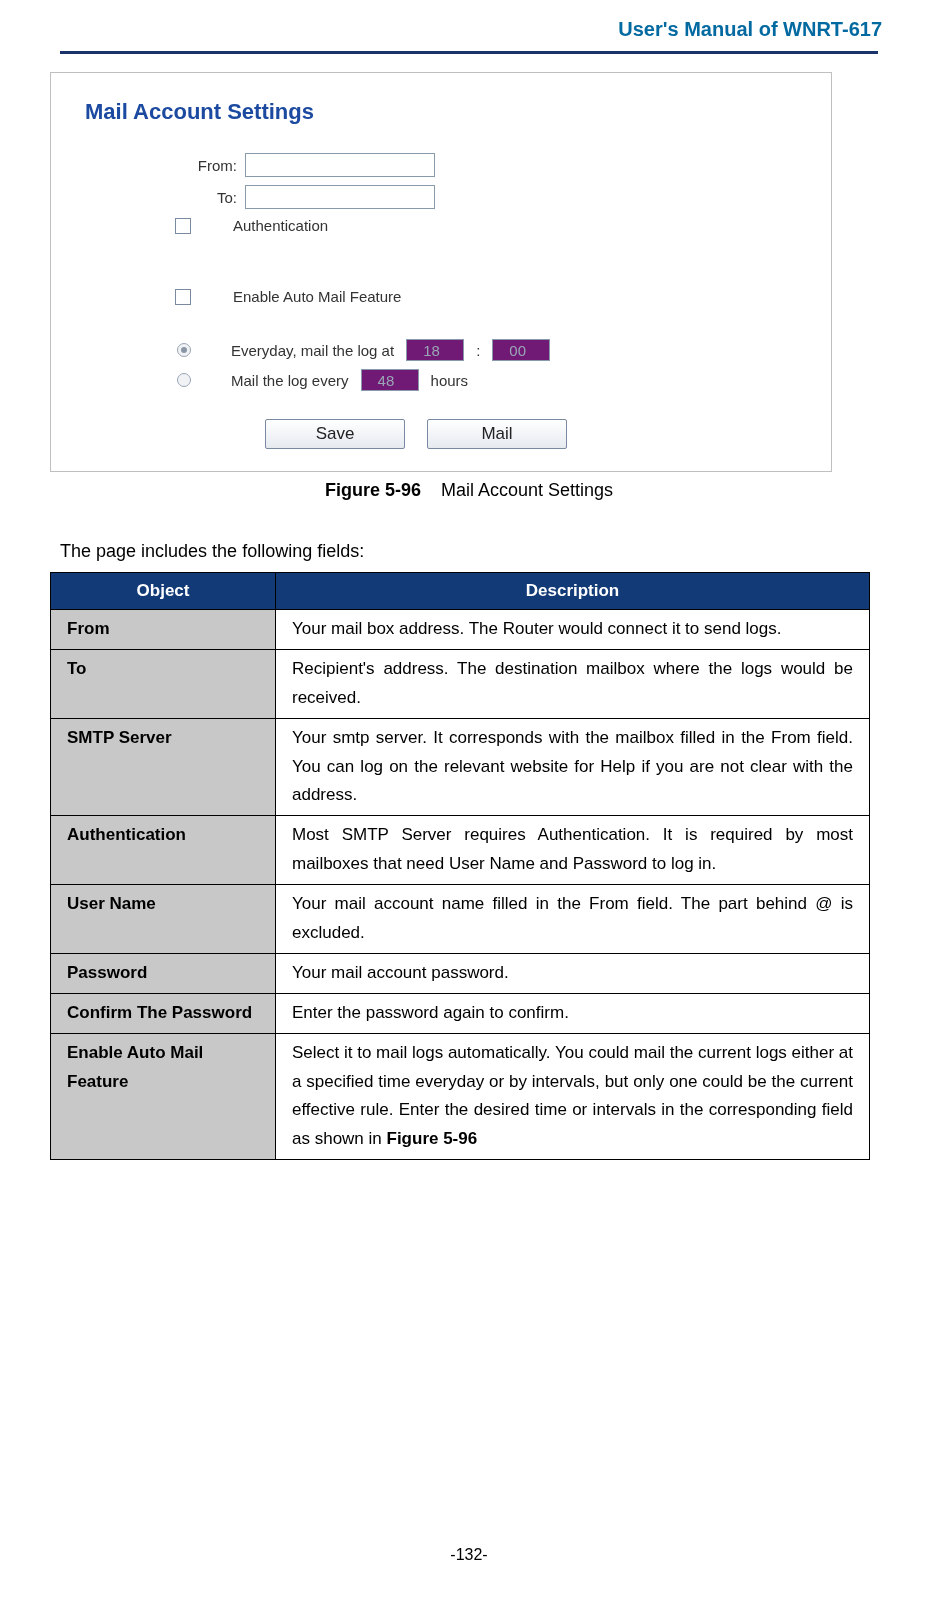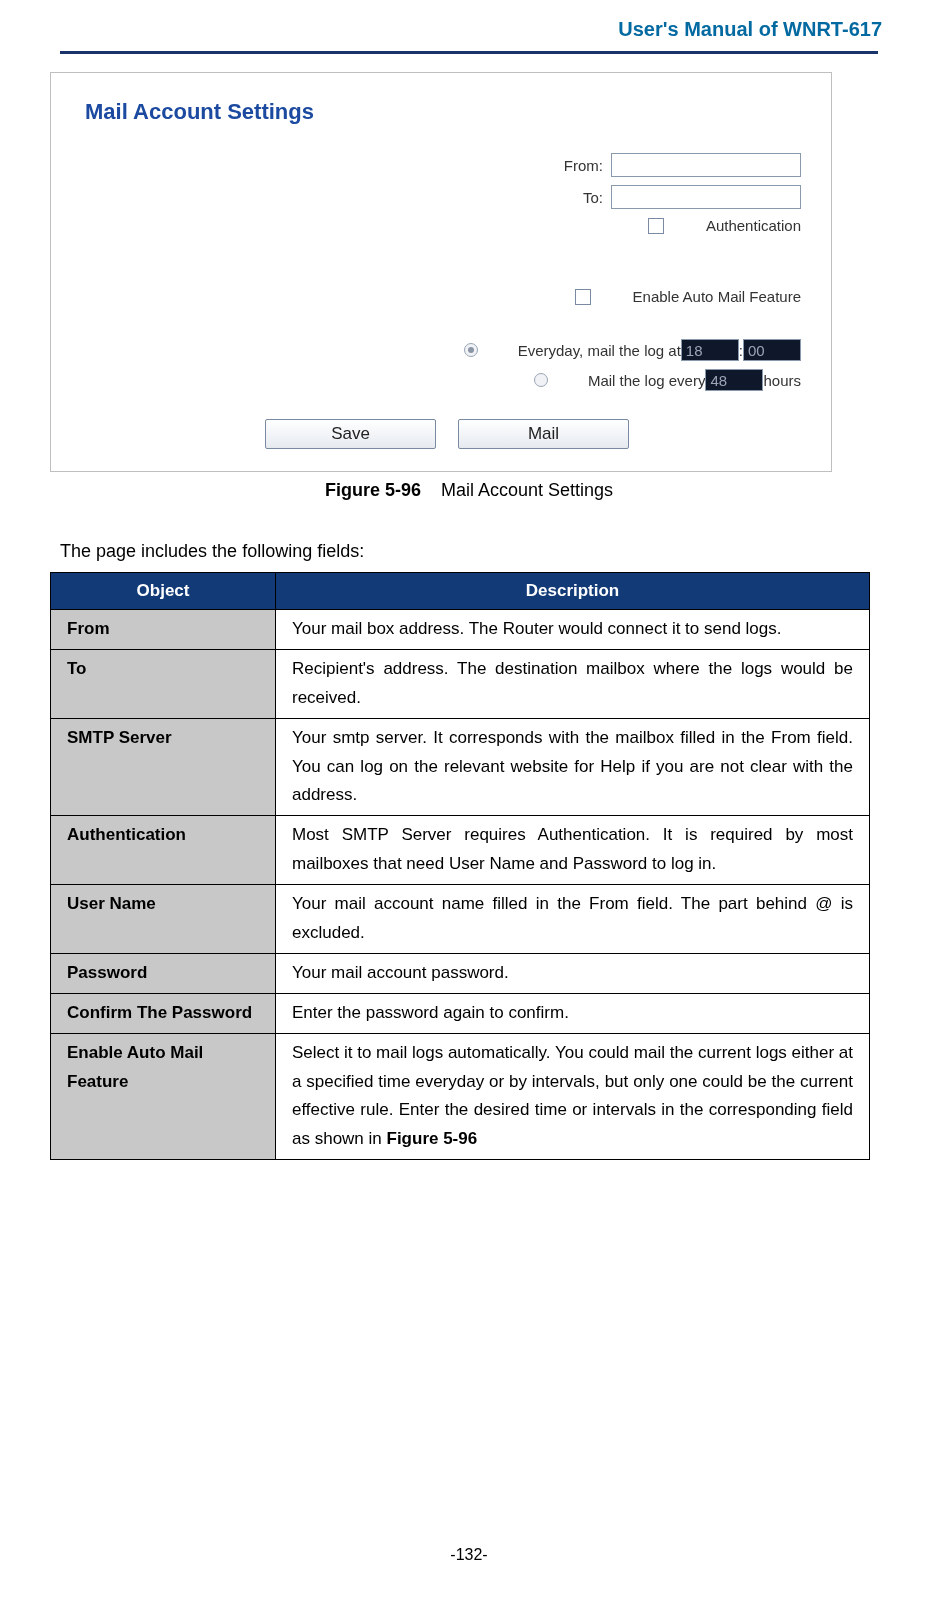--- a/index.html
+++ b/index.html
@@ -35,21 +35,20 @@
   .section-title {
     color: #1b4aa0;
     font-size: 22px;
     font-weight: bold;
     margin-bottom: 28px;
   }
   .form-row {
     display: flex;
     align-items: center;
     margin-bottom: 8px;
-    justify-content: flex-end;
   }
   .form-label {
     width: 160px;
     text-align: right;
     font-size: 15px;
     color: #333;
     padding-right: 8px;
   }
   .form-label.strong { font-weight: bold; }
   .text-input {
@@ -89,40 +88,40 @@
     height: 6px;
     border-radius: 50%;
     background: #8a96a6;
   }
   .radio-label {
     font-size: 15px;
     color: #333;
     margin-left: 40px;
     display: inline-flex;
     align-items: center;
-    gap: 0;
+    gap: 12px;
   }
   .small-input {
     width: 58px;
     height: 22px;
     border: 1px solid #8a9aad;
-    background: #0f172a;
+    background: #701a75;
     color: #9aa6b5;
     font-size: 15px;
     text-align: left;
-    padding-left: 4px;
+    padding-left: 16px;
   }
   .btn-row {
     display: flex;
     gap: 22px;
     margin-top: 28px;
     margin-left: 180px;
   }
   .btn {
-    width: 171px;
+    width: 140px;
     height: 30px;
     border: 1px solid #7a8aa0;
     background: linear-gradient(#ffffff, #e6eaf0);
     font-size: 17px;
     color: #222;
     display: flex;
     align-items: center;
     justify-content: center;
     border-radius: 2px;
     cursor: pointer;

